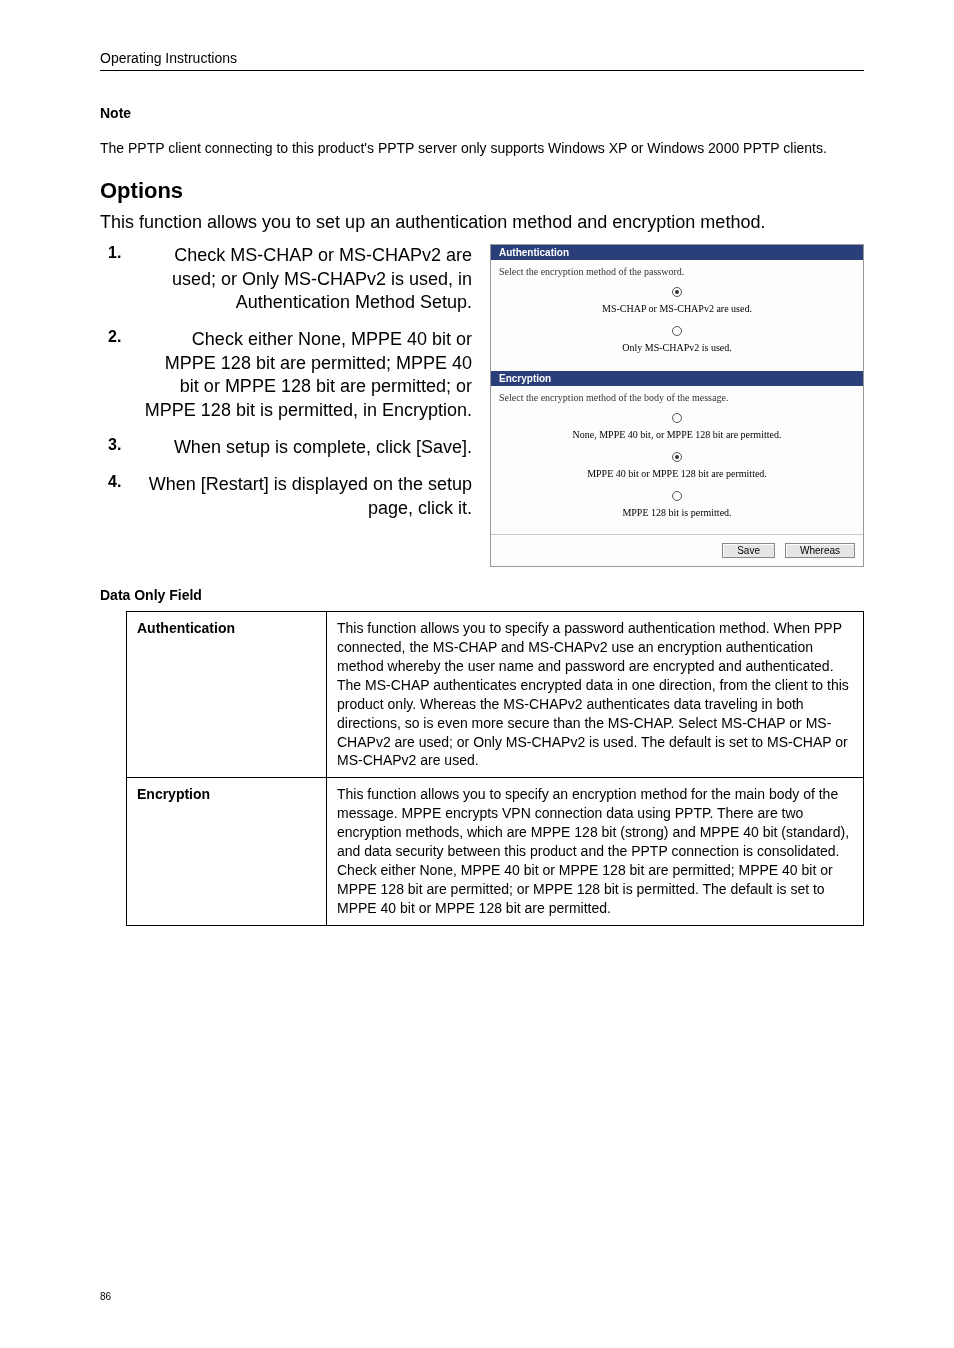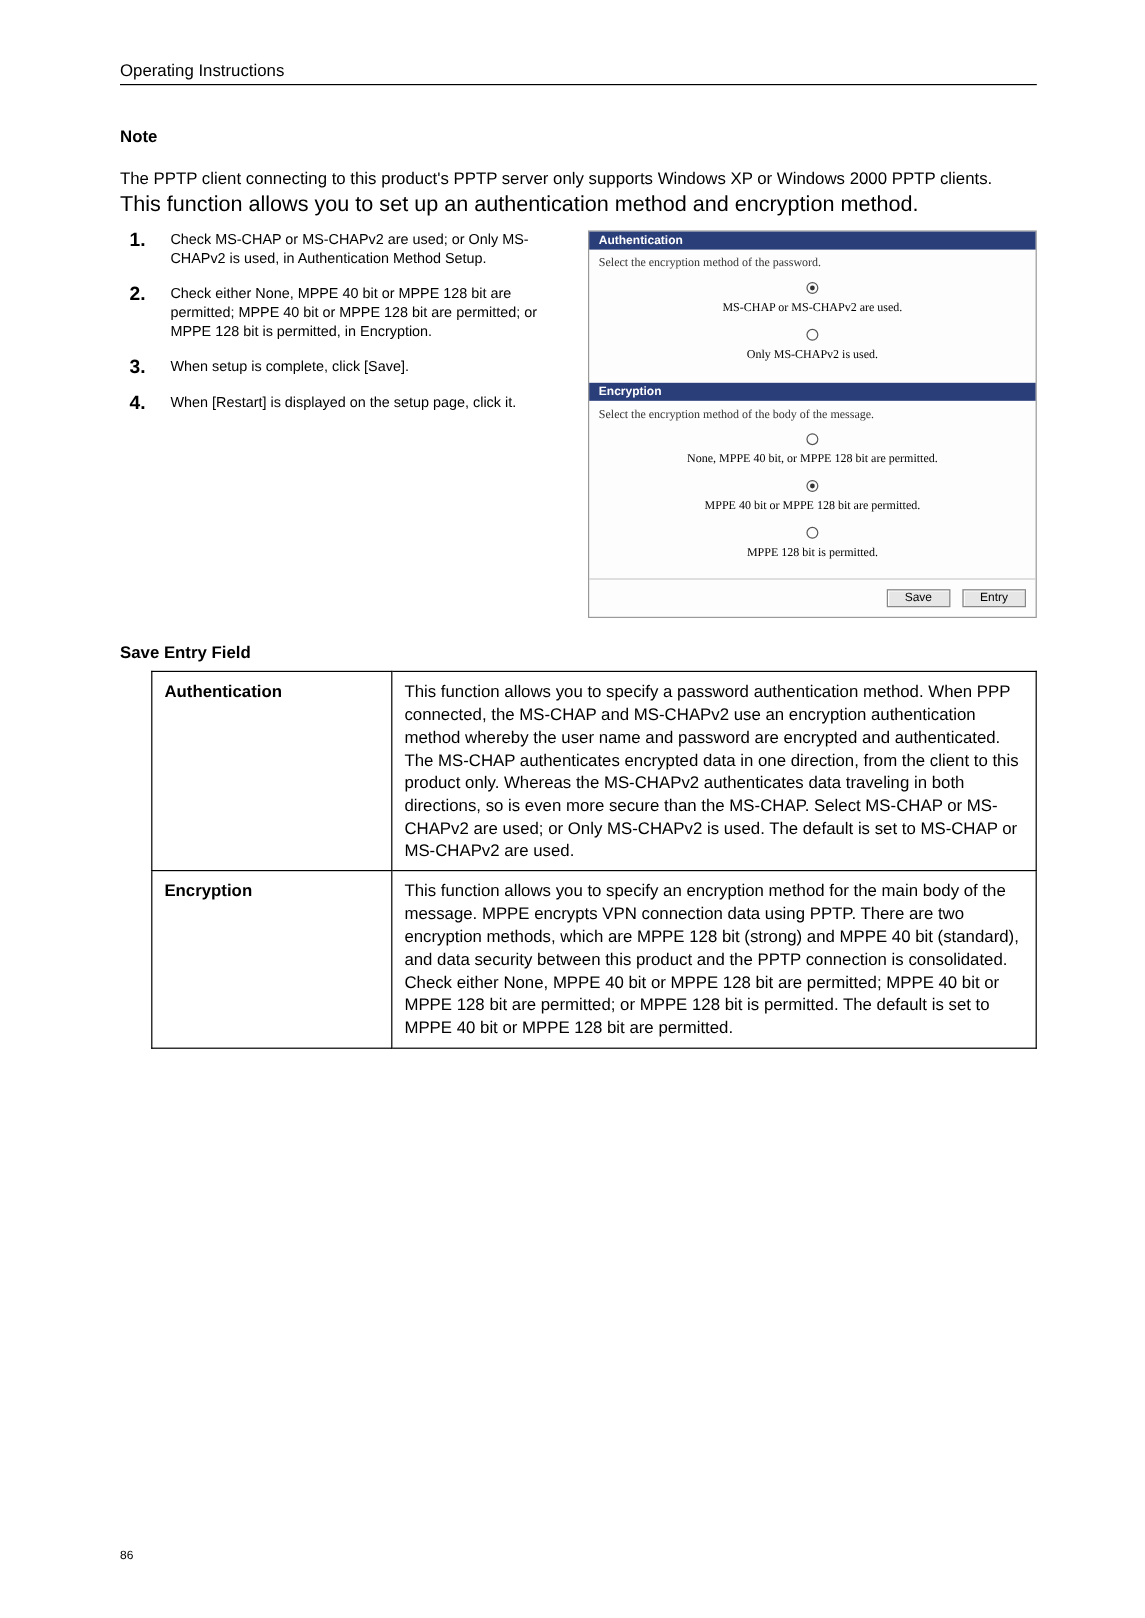--- a/index.html
+++ b/index.html
@@ -53,24 +53,25 @@
   .col-right { flex: 1; }
   ol.steps {
     list-style: none;
     padding-left: 28px;
     margin: 0;
     counter-reset: step;
   }
   ol.steps > li {
     counter-increment: step;
     position: relative;
-    font-size: 12px;
+    font-size: 18px;
     line-height: 1.3;
     margin-bottom: 14px;
     padding-left: 14px;
+    text-align: right;
   }
   ol.steps > li::before {
     content: counter(step) ".";
     font-weight: bold;
     font-size: 16px;
     position: absolute;
     left: -20px;
     top: -1px;
   }
   .panel {
@@ -148,20 +149,21 @@
 </head>
 <body>
 
 <div class="page">
   <div class="header-line">Operating Instructions</div>
 
   <div class="content">
     <div class="note-heading">Note</div>
     <div class="note-body">The PPTP client connecting to this product's PPTP server only supports Windows XP or Windows 2000 PPTP clients.</div>
 
+    <div class="h2">Options</div>
     <div class="lead">This function allows you to set up an authentication method and encryption method.</div>
 
     <div class="columns">
       <div class="col-left">
         <ol class="steps">
           <li>Check MS-CHAP or MS-CHAPv2 are used; or Only MS-CHAPv2 is used, in Authentication Method Setup.</li>
           <li>Check either None, MPPE 40 bit or MPPE 128 bit are permitted; MPPE 40 bit or MPPE 128 bit are permitted; or MPPE 128 bit is permitted, in Encryption.</li>
           <li>When setup is complete, click [Save].</li>
           <li>When [Restart] is displayed on the setup page, click it.</li>
         </ol>
@@ -189,27 +191,27 @@
             <span class="radio-dot checked"></span>
             <span>MPPE 40 bit or MPPE 128 bit are permitted.</span>
           </div>
           <div class="radio-row">
             <span class="radio-dot"></span>
             <span>MPPE 128 bit is permitted.</span>
           </div>
           <div class="panel-divider"></div>
           <div class="btn-row">
             <div class="btn">Save</div>
-            <div class="btn">Entry</div>
+            <div class="btn">Whereas</div>
           </div>
         </div>
       </div>
     </div>
 
-    <div class="def-heading">Save Entry Field</div>
+    <div class="def-heading">Data Only Field</div>
     <table class="def">
       <tbody>
           <tr>
         <td class="term">Authentication</td>
         <td>This function allows you to specify a password authentication method. When PPP connected, the MS-CHAP and MS-CHAPv2 use an encryption authentication method whereby the user name and password are encrypted and authenticated. The MS-CHAP authenticates encrypted data in one direction, from the client to this product only. Whereas the MS-CHAPv2 authenticates data traveling in both directions, so is even more secure than the MS-CHAP. Select MS-CHAP or MS-CHAPv2 are used; or Only MS-CHAPv2 is used. The default is set to MS-CHAP or MS-CHAPv2 are used.</td>
       </tr>
       <tr>
         <td class="term">Encryption</td>
         <td>This function allows you to specify an encryption method for the main body of the message. MPPE encrypts VPN connection data using PPTP. There are two encryption methods, which are MPPE 128 bit (strong) and MPPE 40 bit (standard), and data security between this product and the PPTP connection is consolidated. Check either None, MPPE 40 bit or MPPE 128 bit are permitted; MPPE 40 bit or MPPE 128 bit are permitted; or MPPE 128 bit is permitted. The default is set to MPPE 40 bit or MPPE 128 bit are permitted.</td>
       </tr>

